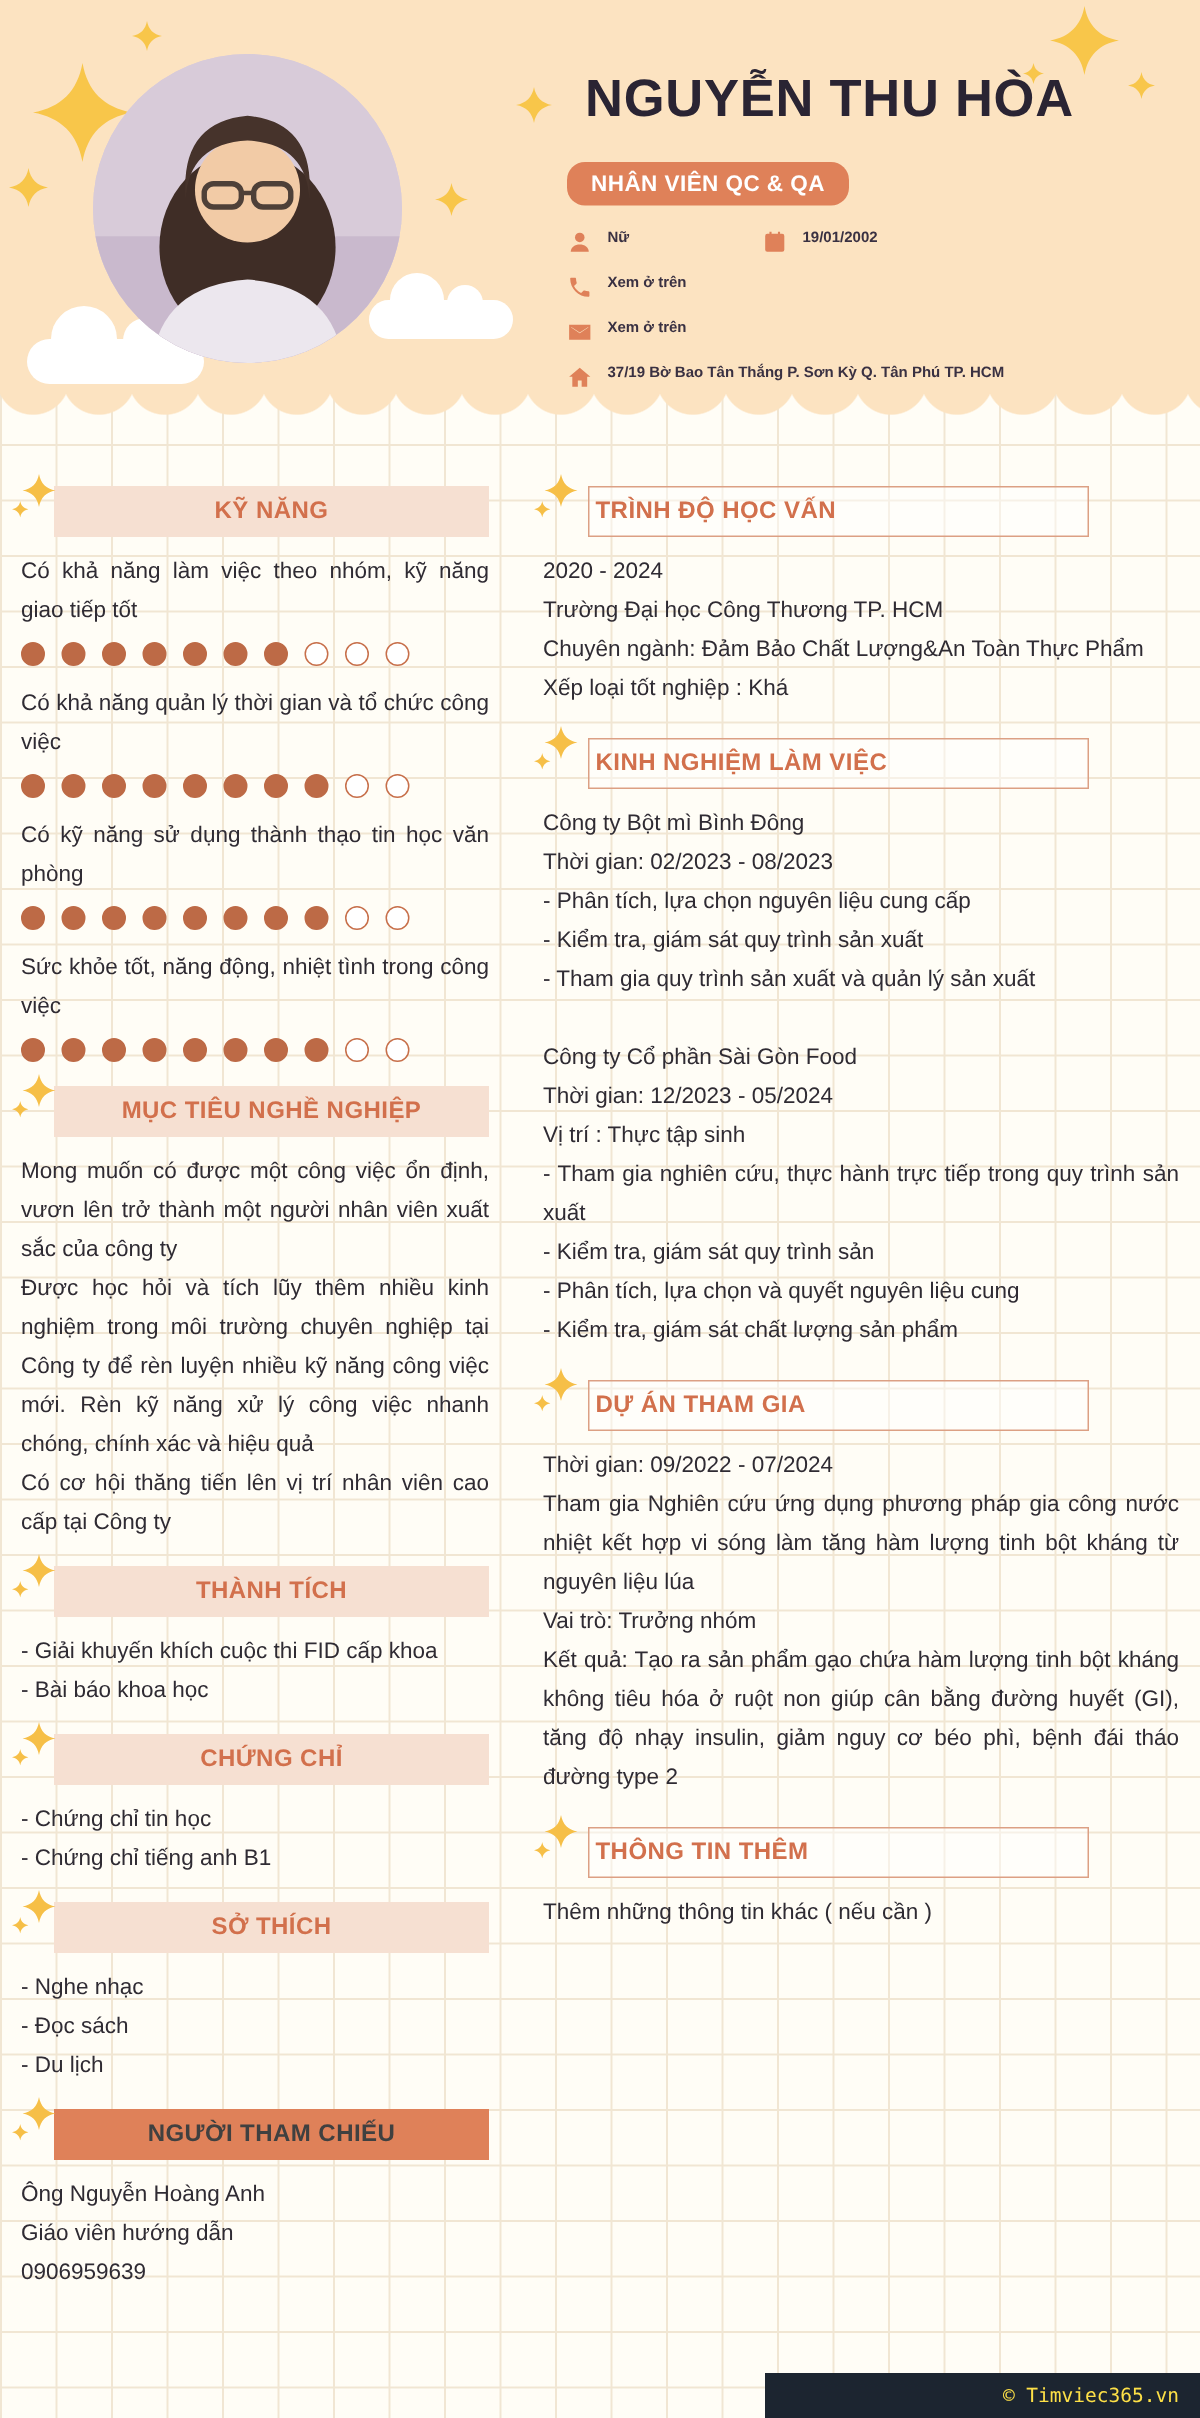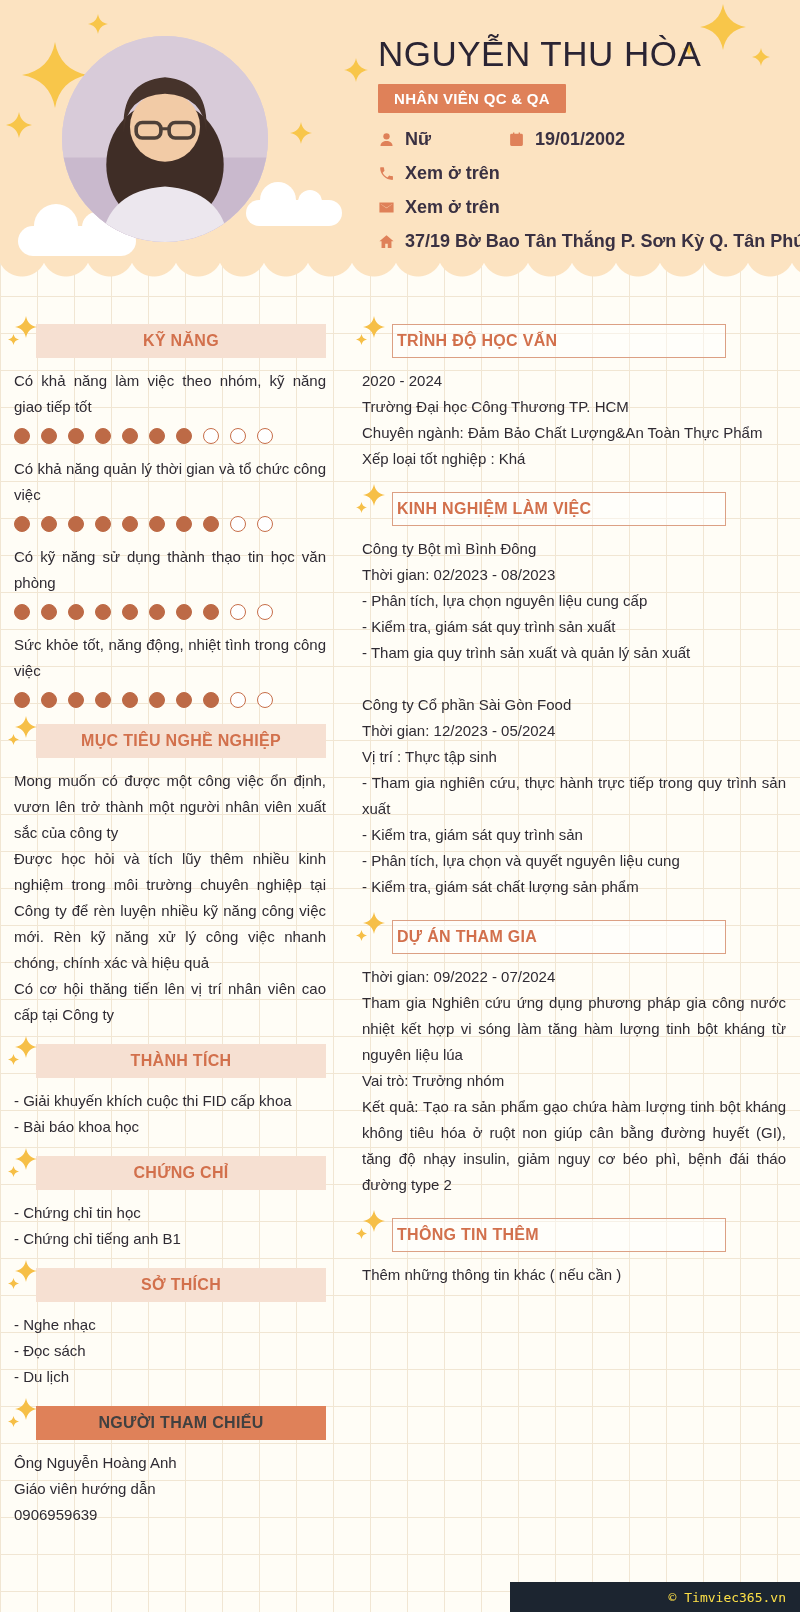--- a/index.html
+++ b/index.html
@@ -21,28 +21,28 @@
     background-image: radial-gradient(circle at 22px -6px, #fce3c1 24px, rgba(0,0,0,0) 25px);
     background-size:44px 26px; background-repeat:repeat-x;
   }
   .photo {
     position:absolute; left:62px; top:36px; width:206px; height:206px;
     border-radius:50%; overflow:hidden; background:#d8cbd9; z-index:3;
   }
   .photo svg { display:block; width:100%; height:100%; }
 
   .header-right { position:absolute; left:378px; top:34px; width:412px; z-index:3; }
-  .name { margin:0; font-size:35px; line-height:1.15; font-weight:400; color:#2a2433; letter-spacing:0.5px; }
+  .name { margin:12px; font-size:35px; line-height:1.15; font-weight:700; color:#2a2433; letter-spacing:0.5px; }
   .badge {
-    display:inline-block; margin-top:10px; padding:6px 16px; border-radius:1px;
+    display:inline-block; margin-top:10px; padding:6px 16px; border-radius:12px;
     background:#df8159; color:#fff; font-weight:bold; font-size:15px; letter-spacing:0.3px;
   }
   .contacts { margin-top:16px; }
   .crow { display:flex; align-items:center; margin-bottom:13px; }
-  .citem { display:flex; align-items:center; gap:10px; font-size:18px; font-weight:bold; color:#3a3142; white-space:nowrap; }
+  .citem { display:flex; gap:10px; font-size:10px; font-weight:bold; color:#3a3142; white-space:nowrap; }
   .citem.gender { width:130px; }
   .cicon { width:17px; height:17px; fill:#df8159; flex:none; }
 
   .star { position:absolute; fill:#f8c64a; z-index:3; }
   .cloud { position:absolute; background:#fff; border-radius:999px; z-index:3; }
   .cloud::before, .cloud::after { content:""; position:absolute; background:#fff; border-radius:50%; }
   .cloud1 { left:18px; top:226px; width:118px; height:30px; }
   .cloud1::before { width:44px; height:44px; left:16px; top:-22px; }
   .cloud1::after  { width:30px; height:30px; left:64px; top:-14px; }
   .cloud2 { left:246px; top:200px; width:96px; height:26px; }

